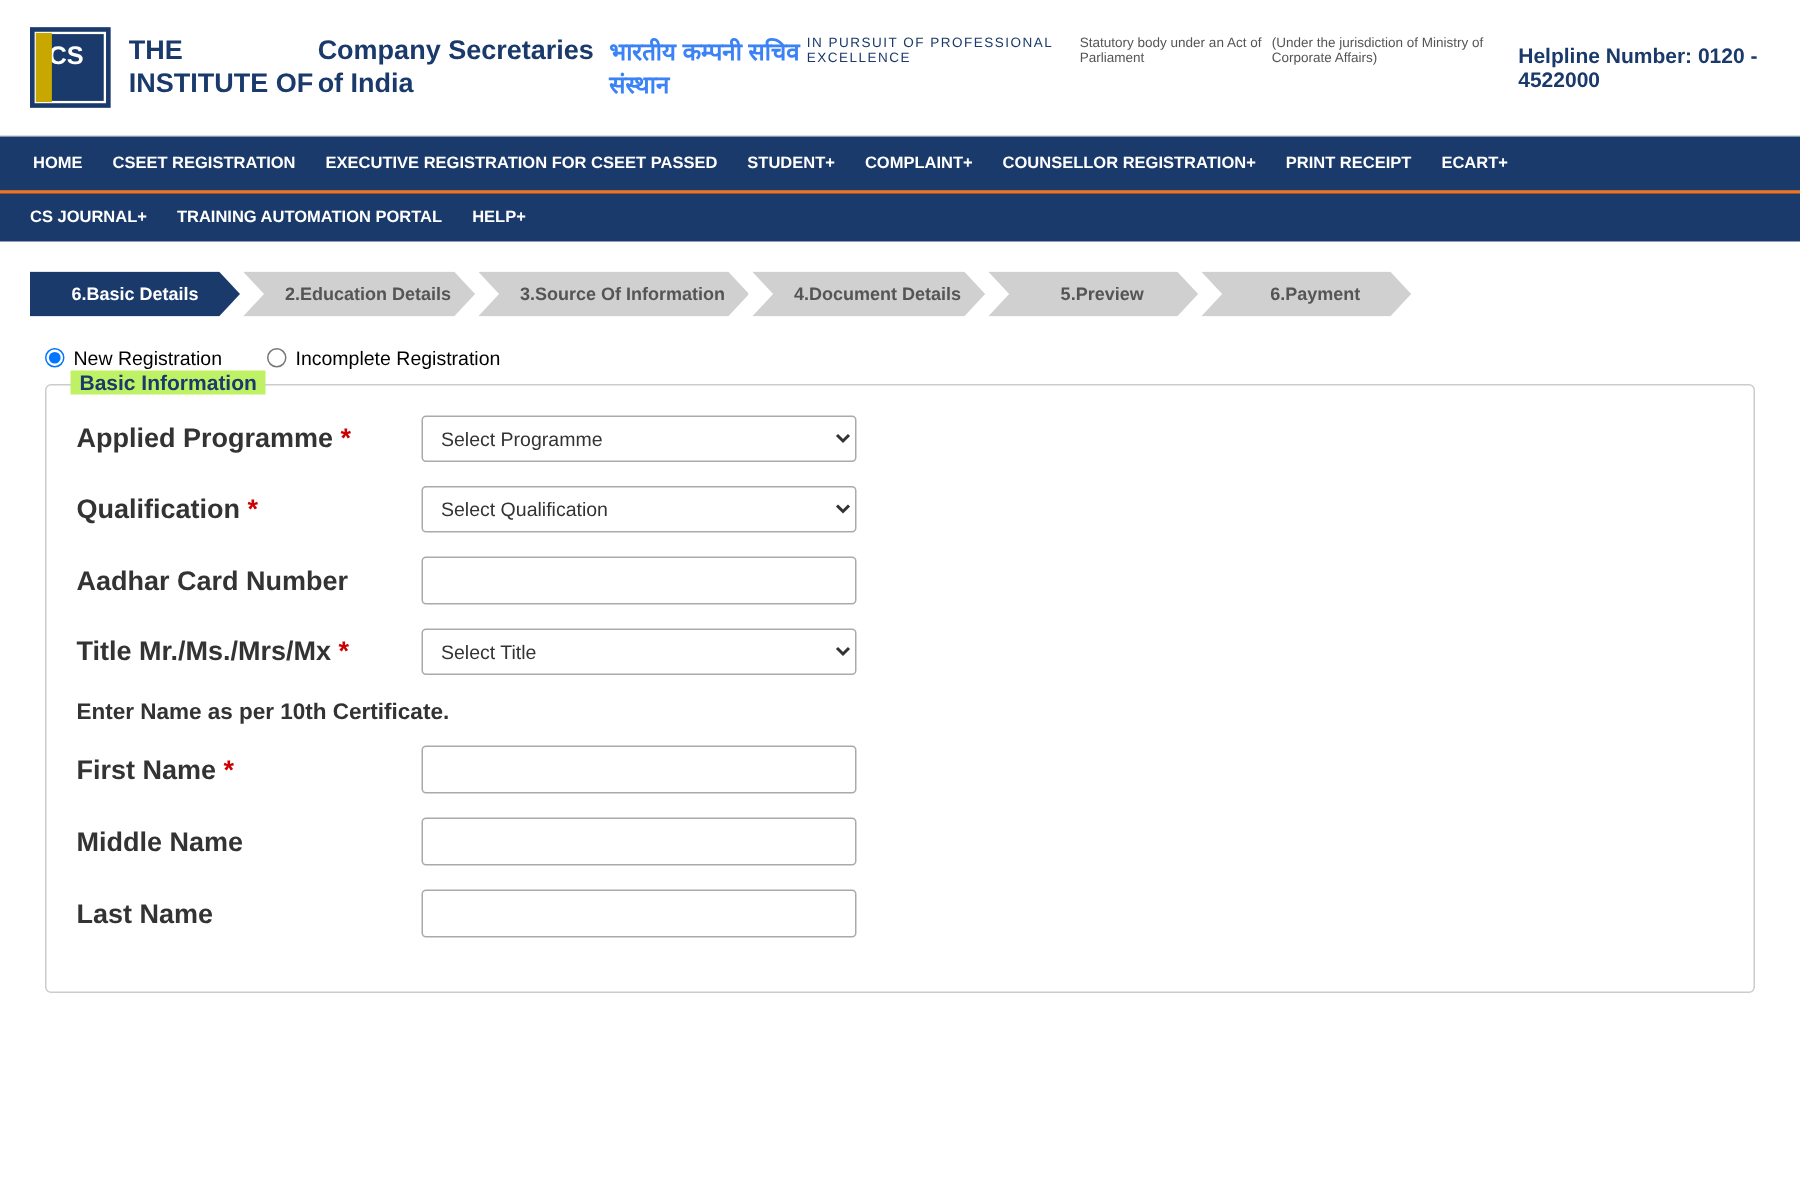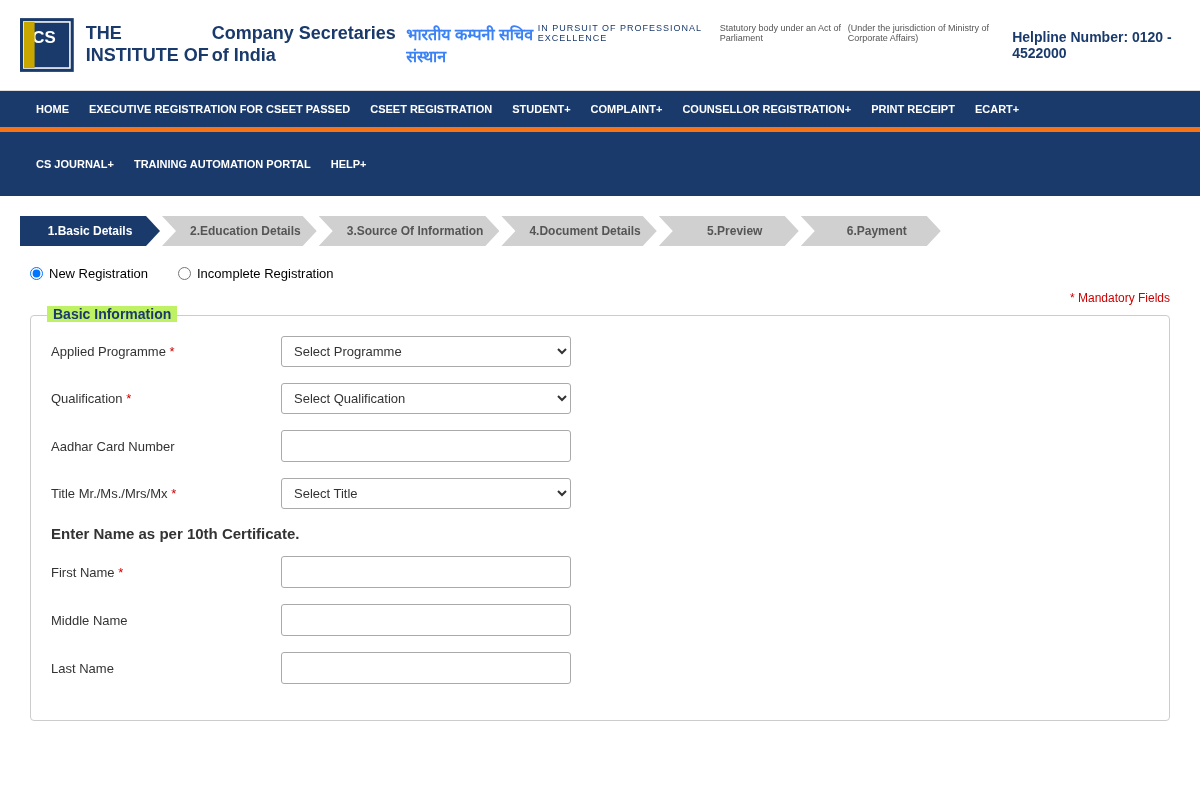--- a/index.html
+++ b/index.html
@@ -55,39 +55,39 @@
     }
 
     
     .primary-nav {
       background: #1a3a6b;
       padding: 0;
     }
     .primary-nav ul {
       display: flex;
       list-style: none;
-      padding: 0 26px;
+      padding: 0 12px;
       flex-wrap: wrap;
     }
     .primary-nav ul li a {
       display: block;
       color: #fff;
       text-decoration: none;
       font-size: 11px;
       font-weight: bold;
       padding: 12px 10px;
       text-transform: uppercase;
       white-space: nowrap;
     }
 
     
     .secondary-nav {
       background: #1a3a6b;
-      border-top: 5px solid #f97316;
-      padding: 16px;
+      border-top: 2px solid #f97316;
+      padding: 0;
     }
     .secondary-nav ul {
       display: flex;
       list-style: none;
       padding: 0 10px;
     }
     .secondary-nav ul li a {
       display: block;
       color: #fff;
       text-decoration: none;
@@ -177,23 +177,24 @@
     }
 
     
     .form-row {
       display: flex;
       align-items: center;
       margin-bottom: 16px;
     }
     .form-label {
       width: 230px;
-      font-size: 13px;
+      font-size: 18px;
       color: #333;
       flex-shrink: 0;
+      font-weight: bold;
     }
     .form-label .required {
       color: #cc0000;
     }
     .form-control {
       width: 290px;
       padding: 6px 8px;
       font-size: 13px;
       border: 1px solid #aaa;
       border-radius: 3px;
@@ -244,24 +245,24 @@
     </span>
   </div>
 </div>
 
 <nav class="primary-nav">
   <ul>
     <li>
         <a>HOME</a>
       </li>
     <li>
+        <a>CSEET REGISTRATION</a>
+      </li>
+    <li>
         <a>EXECUTIVE REGISTRATION FOR CSEET PASSED</a>
-      </li>
-    <li>
-        <a>CSEET REGISTRATION</a>
       </li>
     <li>
         <a>STUDENT+</a>
       </li>
     <li>
         <a>COMPLAINT+</a>
       </li>
     <li>
         <a>COUNSELLOR REGISTRATION+</a>
       </li>
@@ -283,21 +284,21 @@
         <a>TRAINING AUTOMATION PORTAL</a>
       </li>
     <li>
         <a>HELP+</a>
       </li>
   </ul>
 </nav>
 
 <div class="progress-steps">
   <div class="step step-active">
-    <span>1.Basic Details</span>
+    <span>6.Basic Details</span>
   </div>
   <div class="step step-inactive">
     <span>2.Education Details</span>
   </div>
   <div class="step step-inactive">
     <span>3.Source Of Information</span>
   </div>
   <div class="step step-inactive">
     <span>4.Document Details</span>
   </div>
@@ -315,21 +316,20 @@
     <label>
       <input type="radio" name="reg_type" checked="" style="">
       <span>New Registration</span>
     </label>
     <label>
       <input type="radio" name="reg_type" style="">
       <span>Incomplete Registration</span>
     </label>
   </div>
 
-  <div class="mandatory-note">* Mandatory Fields</div>
 
   <div class="info-box">
     <span class="info-box-title">Basic Information</span>
 
     <div class="form-row">
       <div class="form-label">
         <span>Applied Programme</span>
         <span class="required"> *</span>
       </div>
       <select class="form-control">

